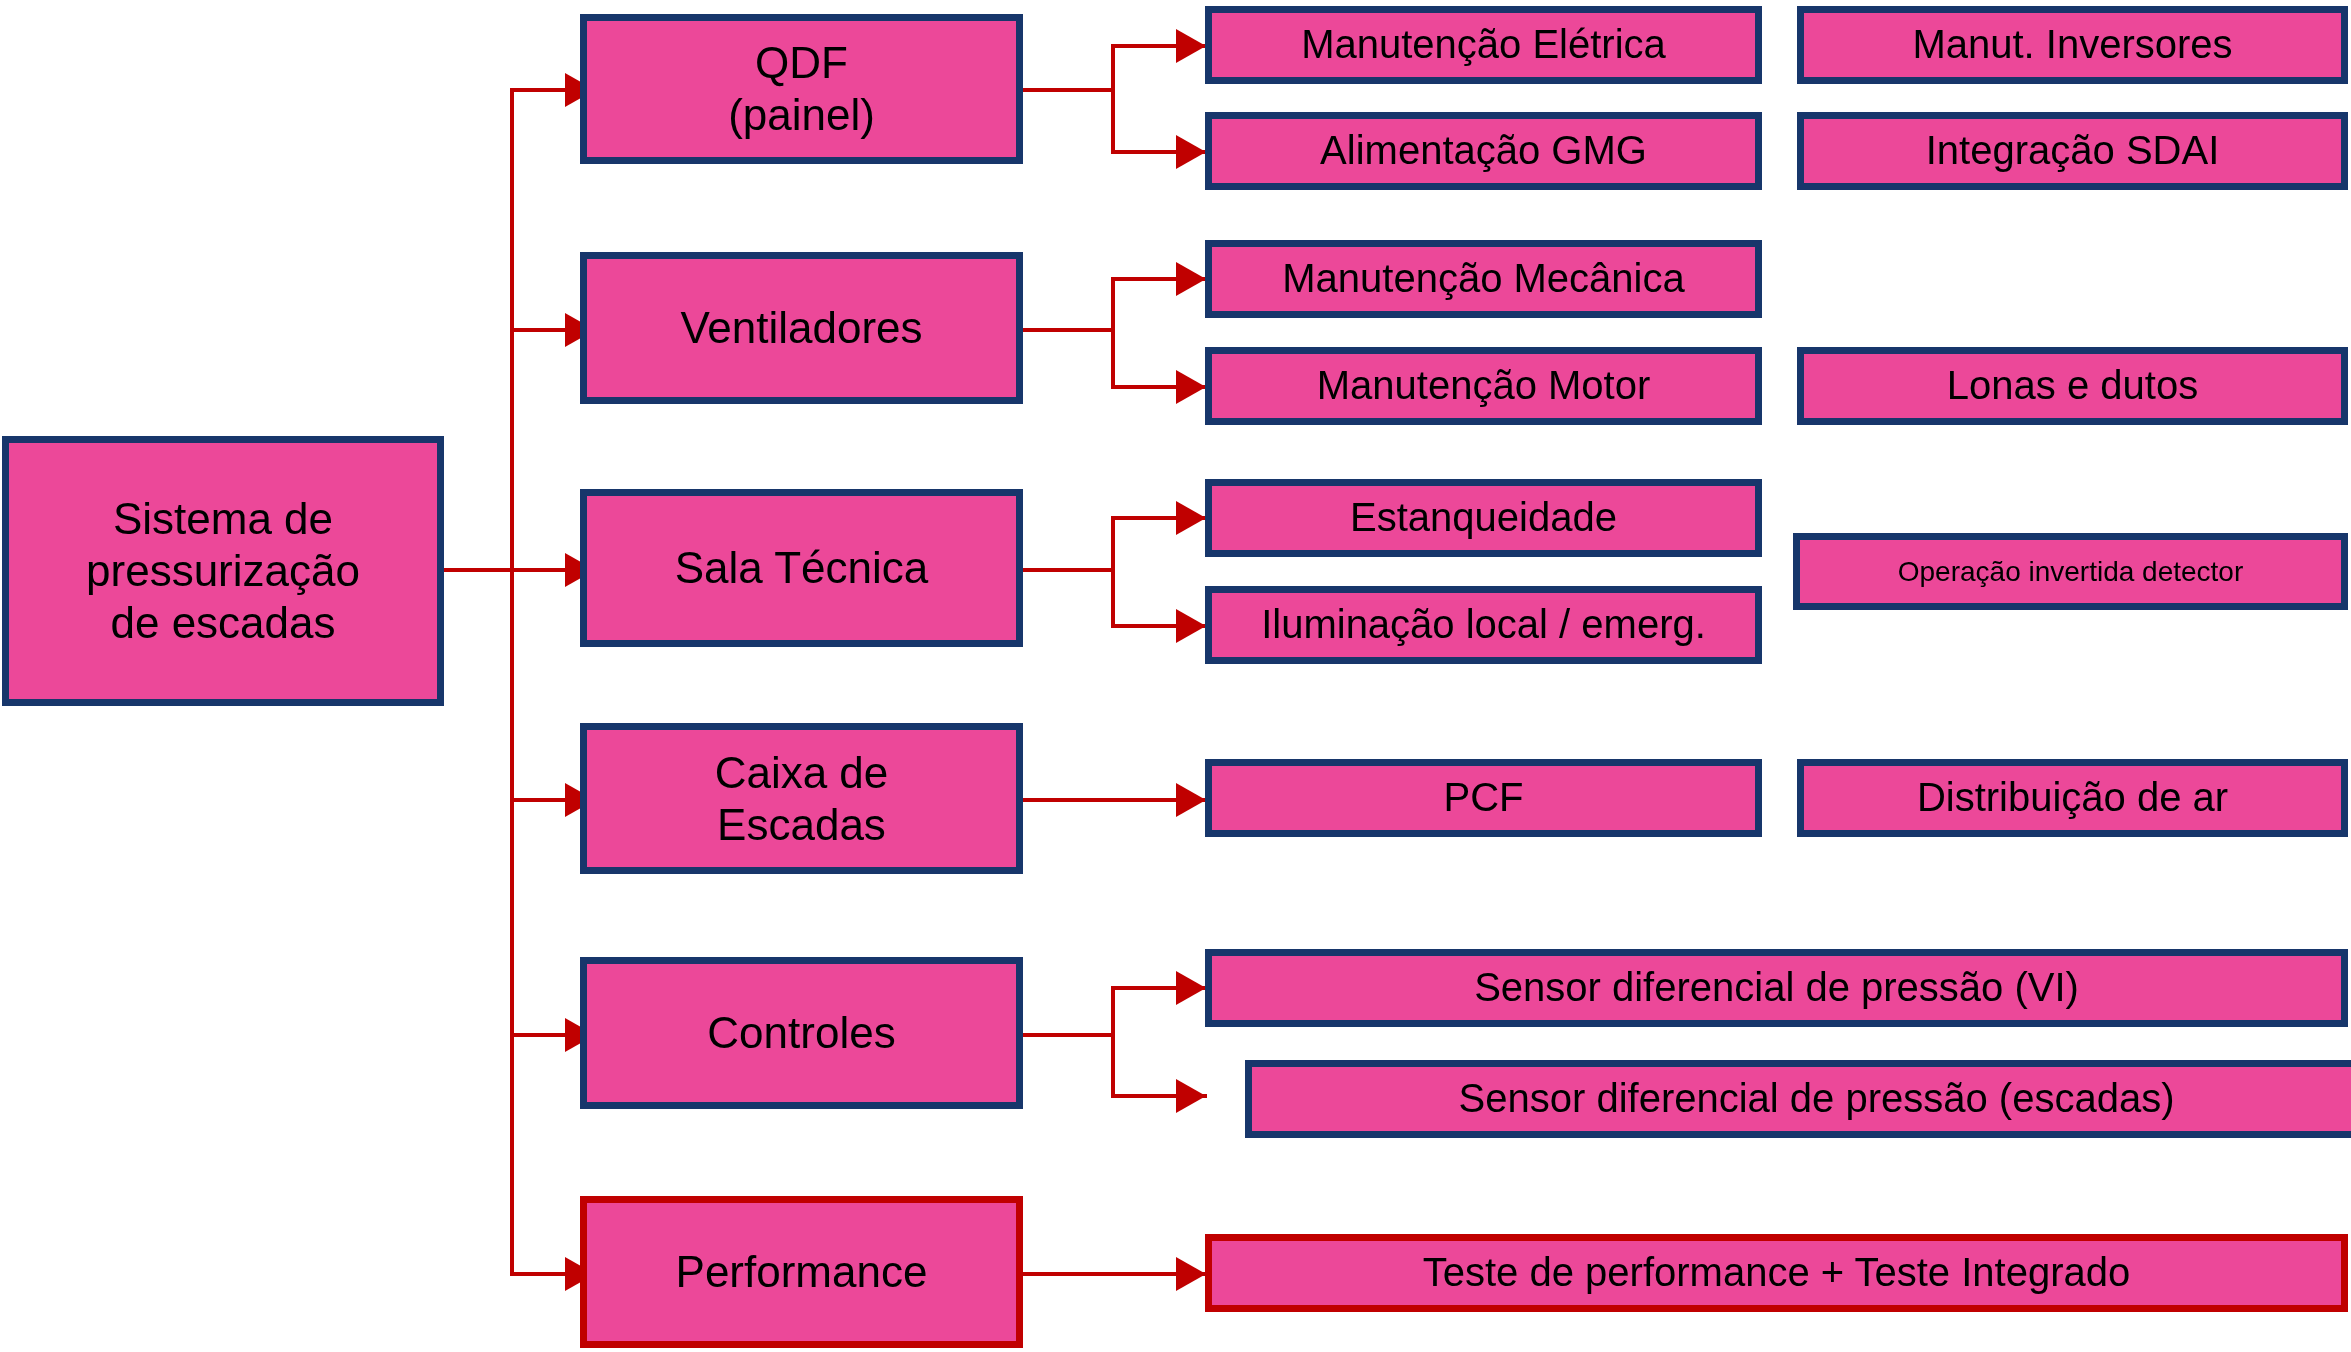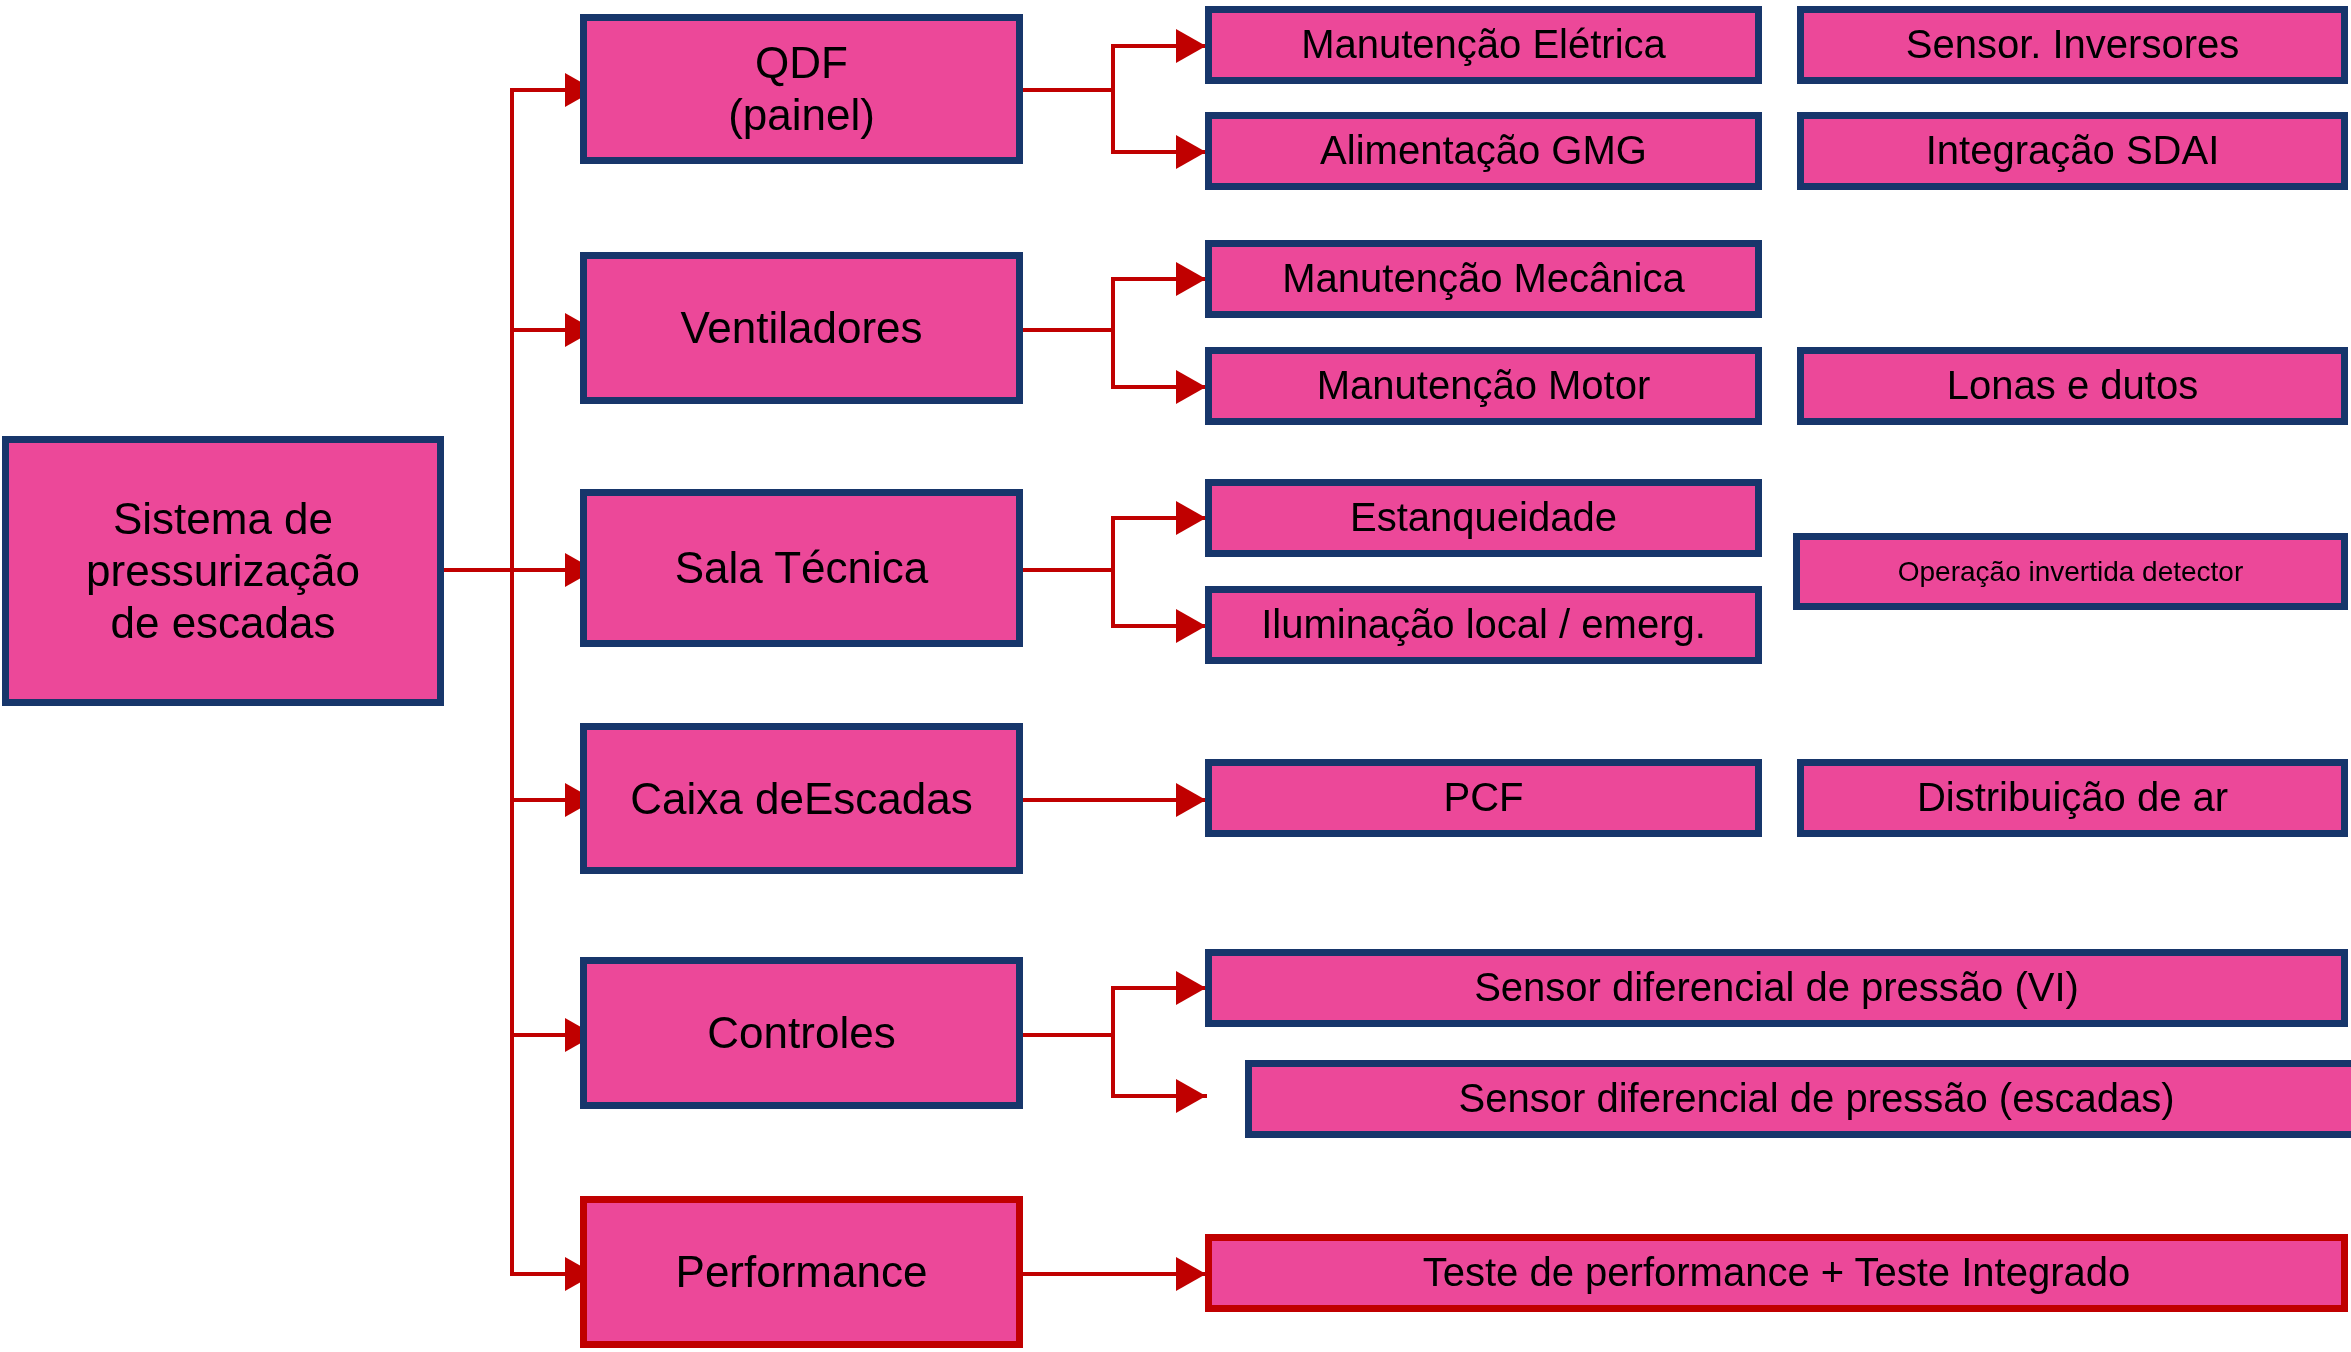--- a/index.html
+++ b/index.html
@@ -127,42 +127,42 @@
   </div>
 
   <div class="node blue n-mid" style="left:580px; top:252px; width:443px; height:152px;">
     <span>Ventiladores</span>
   </div>
 
   <div class="node blue n-mid" style="left:580px; top:489px; width:443px; height:158px;">
     <span>Sala Técnica</span>
   </div>
 
-  <div class="node blue n-mid" style="left:580px; top:723px; width:443px; height:151px; flex-direction:row;">
+  <div class="node blue n-mid" style="left:580px; top:723px; width:443px; height:151px; flex-direction:column;">
     <span>Caixa de</span>
     <span>Escadas</span>
   </div>
 
   <div class="node blue n-mid" style="left:580px; top:957px; width:443px; height:152px;">
     <span>Controles</span>
   </div>
 
   <div class="node red n-mid" style="left:580px; top:1196px; width:443px; height:152px;">
     <span>Performance</span>
   </div>
 
   <div class="node blue n-leaf" style="left:1205px; top:6px; width:557px; height:78px;">
     <span>Manutenção Elétrica</span>
   </div>
   <div class="node blue n-leaf" style="left:1205px; top:112px; width:557px; height:78px;">
     <span>Alimentação GMG</span>
   </div>
 
   <div class="node blue n-leaf" style="left:1797px; top:6px; width:551px; height:78px;">
-    <span>Sensor. Inversores</span>
+    <span>Manut. Inversores</span>
   </div>
   <div class="node blue n-leaf" style="left:1797px; top:112px; width:551px; height:78px;">
     <span>Integração SDAI</span>
   </div>
 
   <div class="node blue n-leaf" style="left:1205px; top:240px; width:557px; height:78px;">
     <span>Manutenção Mecânica</span>
   </div>
   <div class="node blue n-leaf" style="left:1205px; top:347px; width:557px; height:78px;">
     <span>Manutenção Motor</span>

